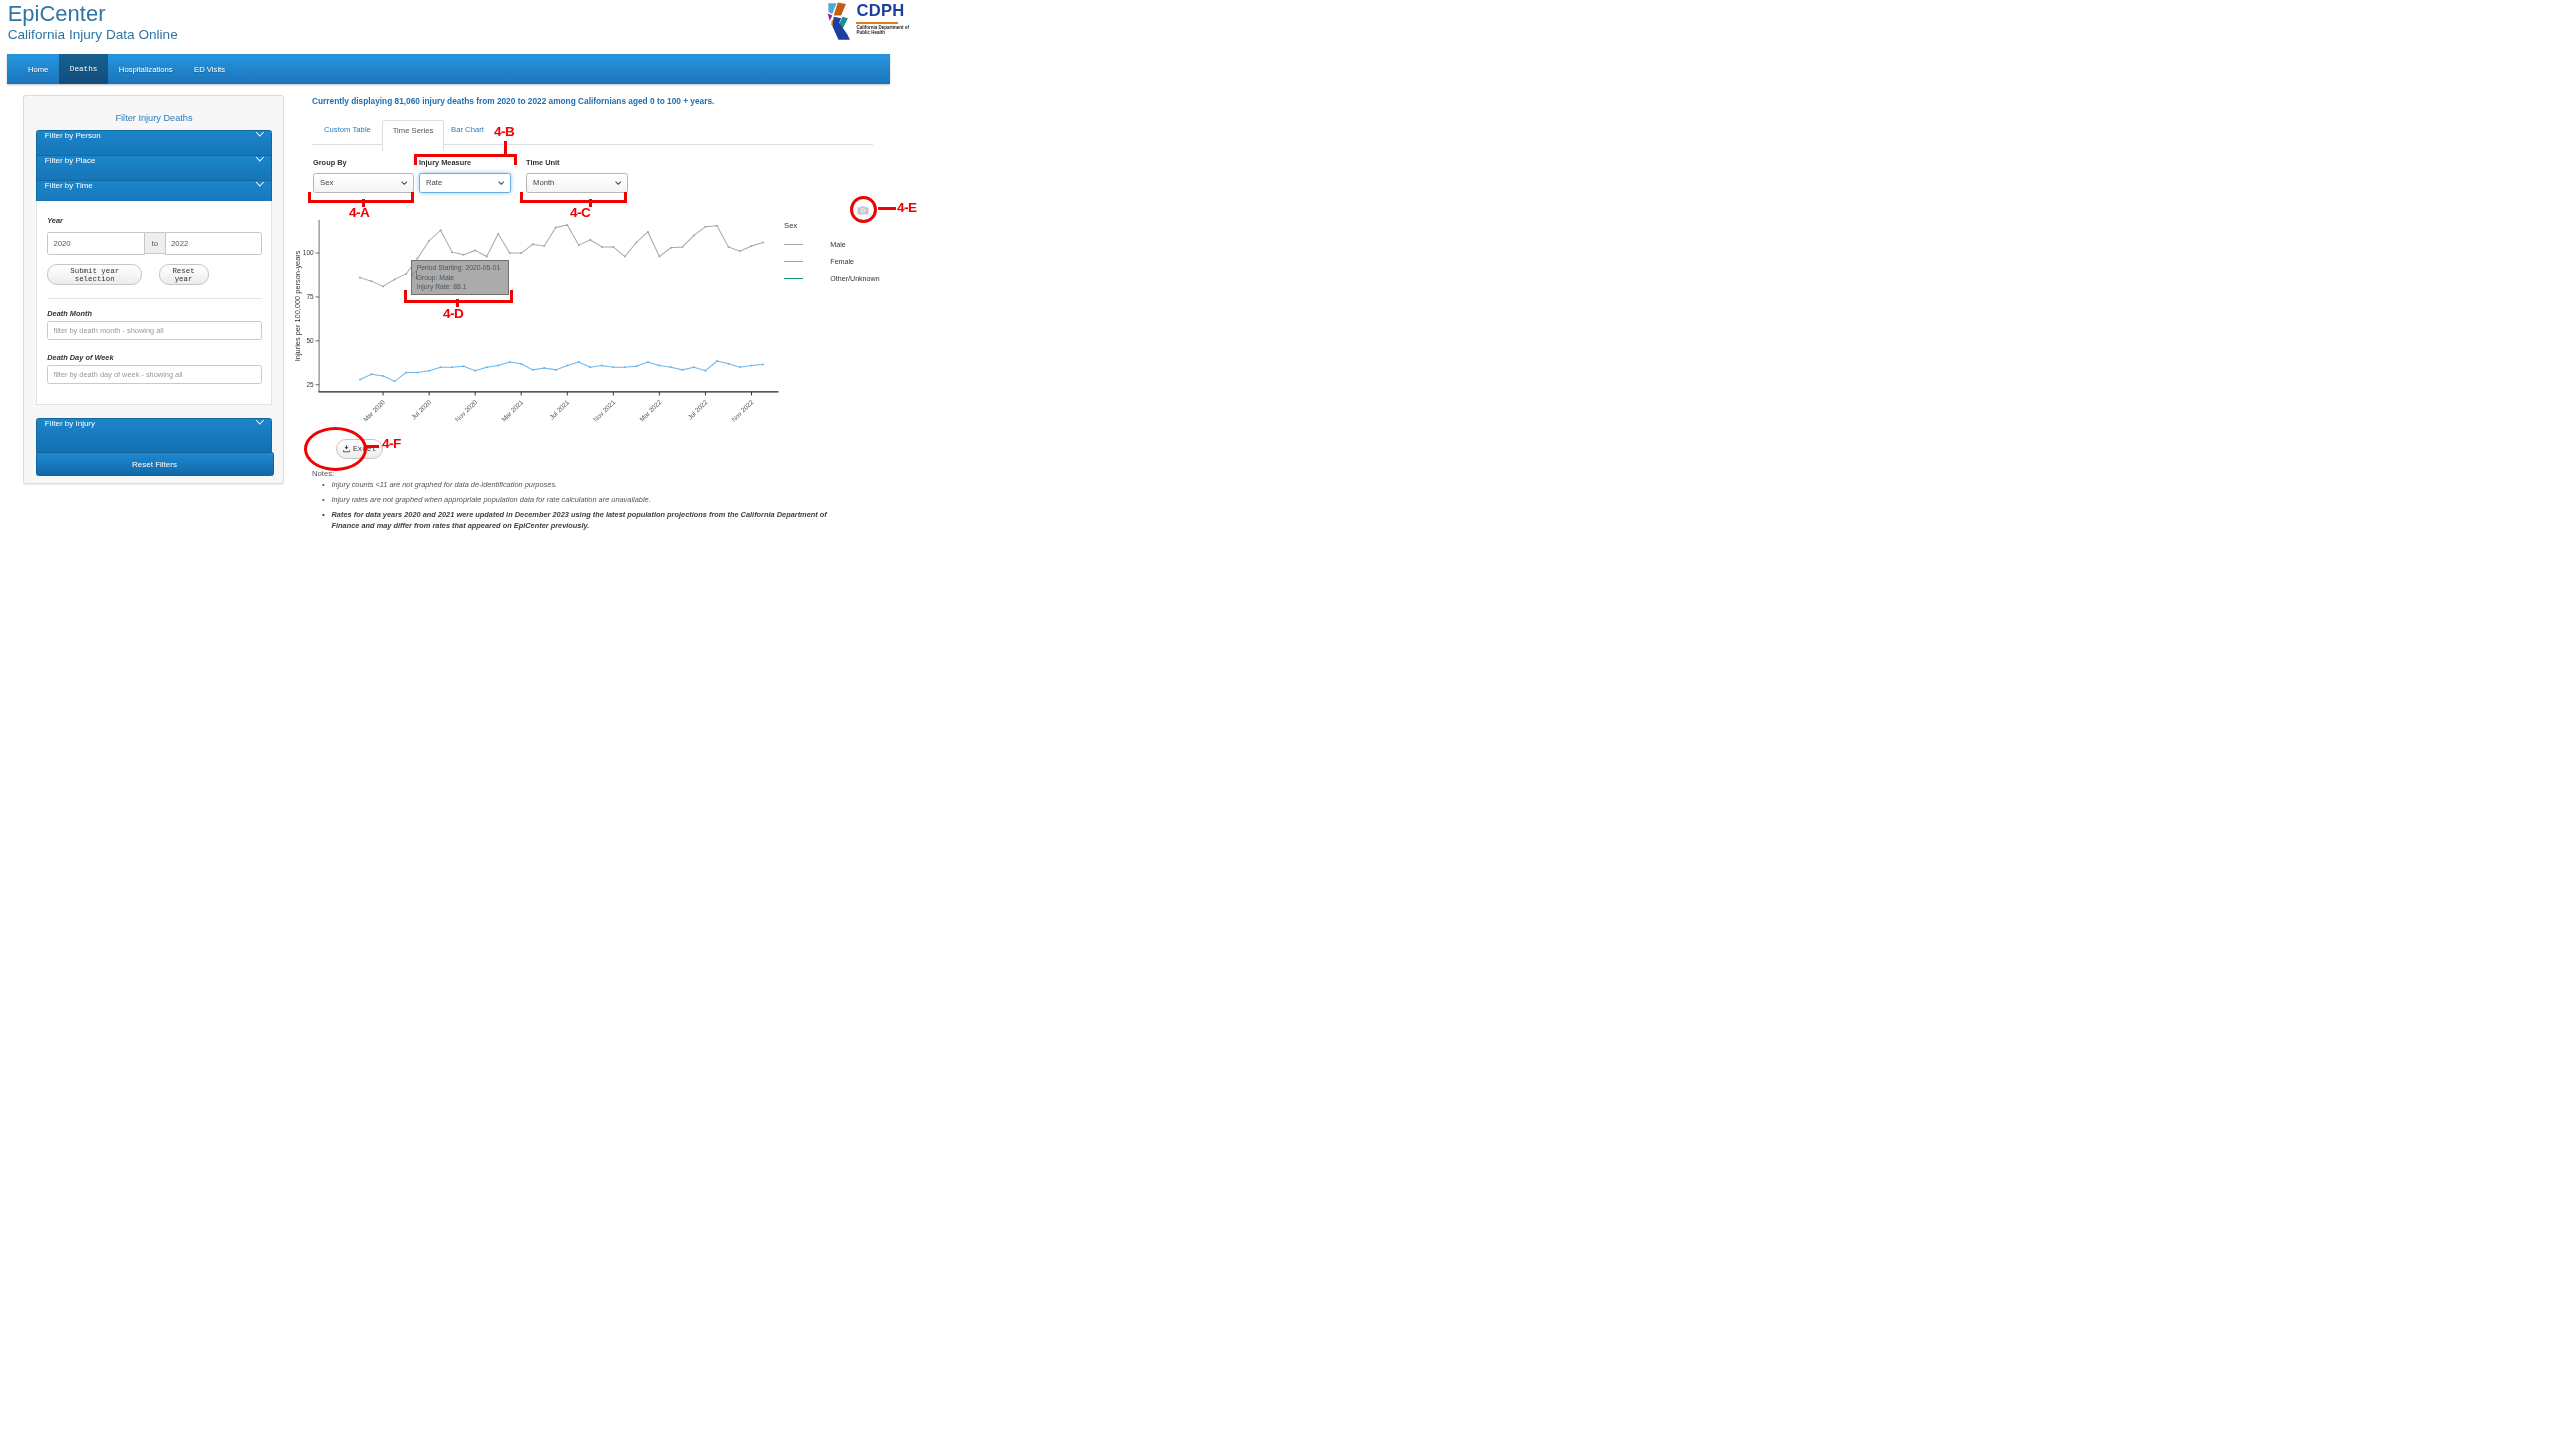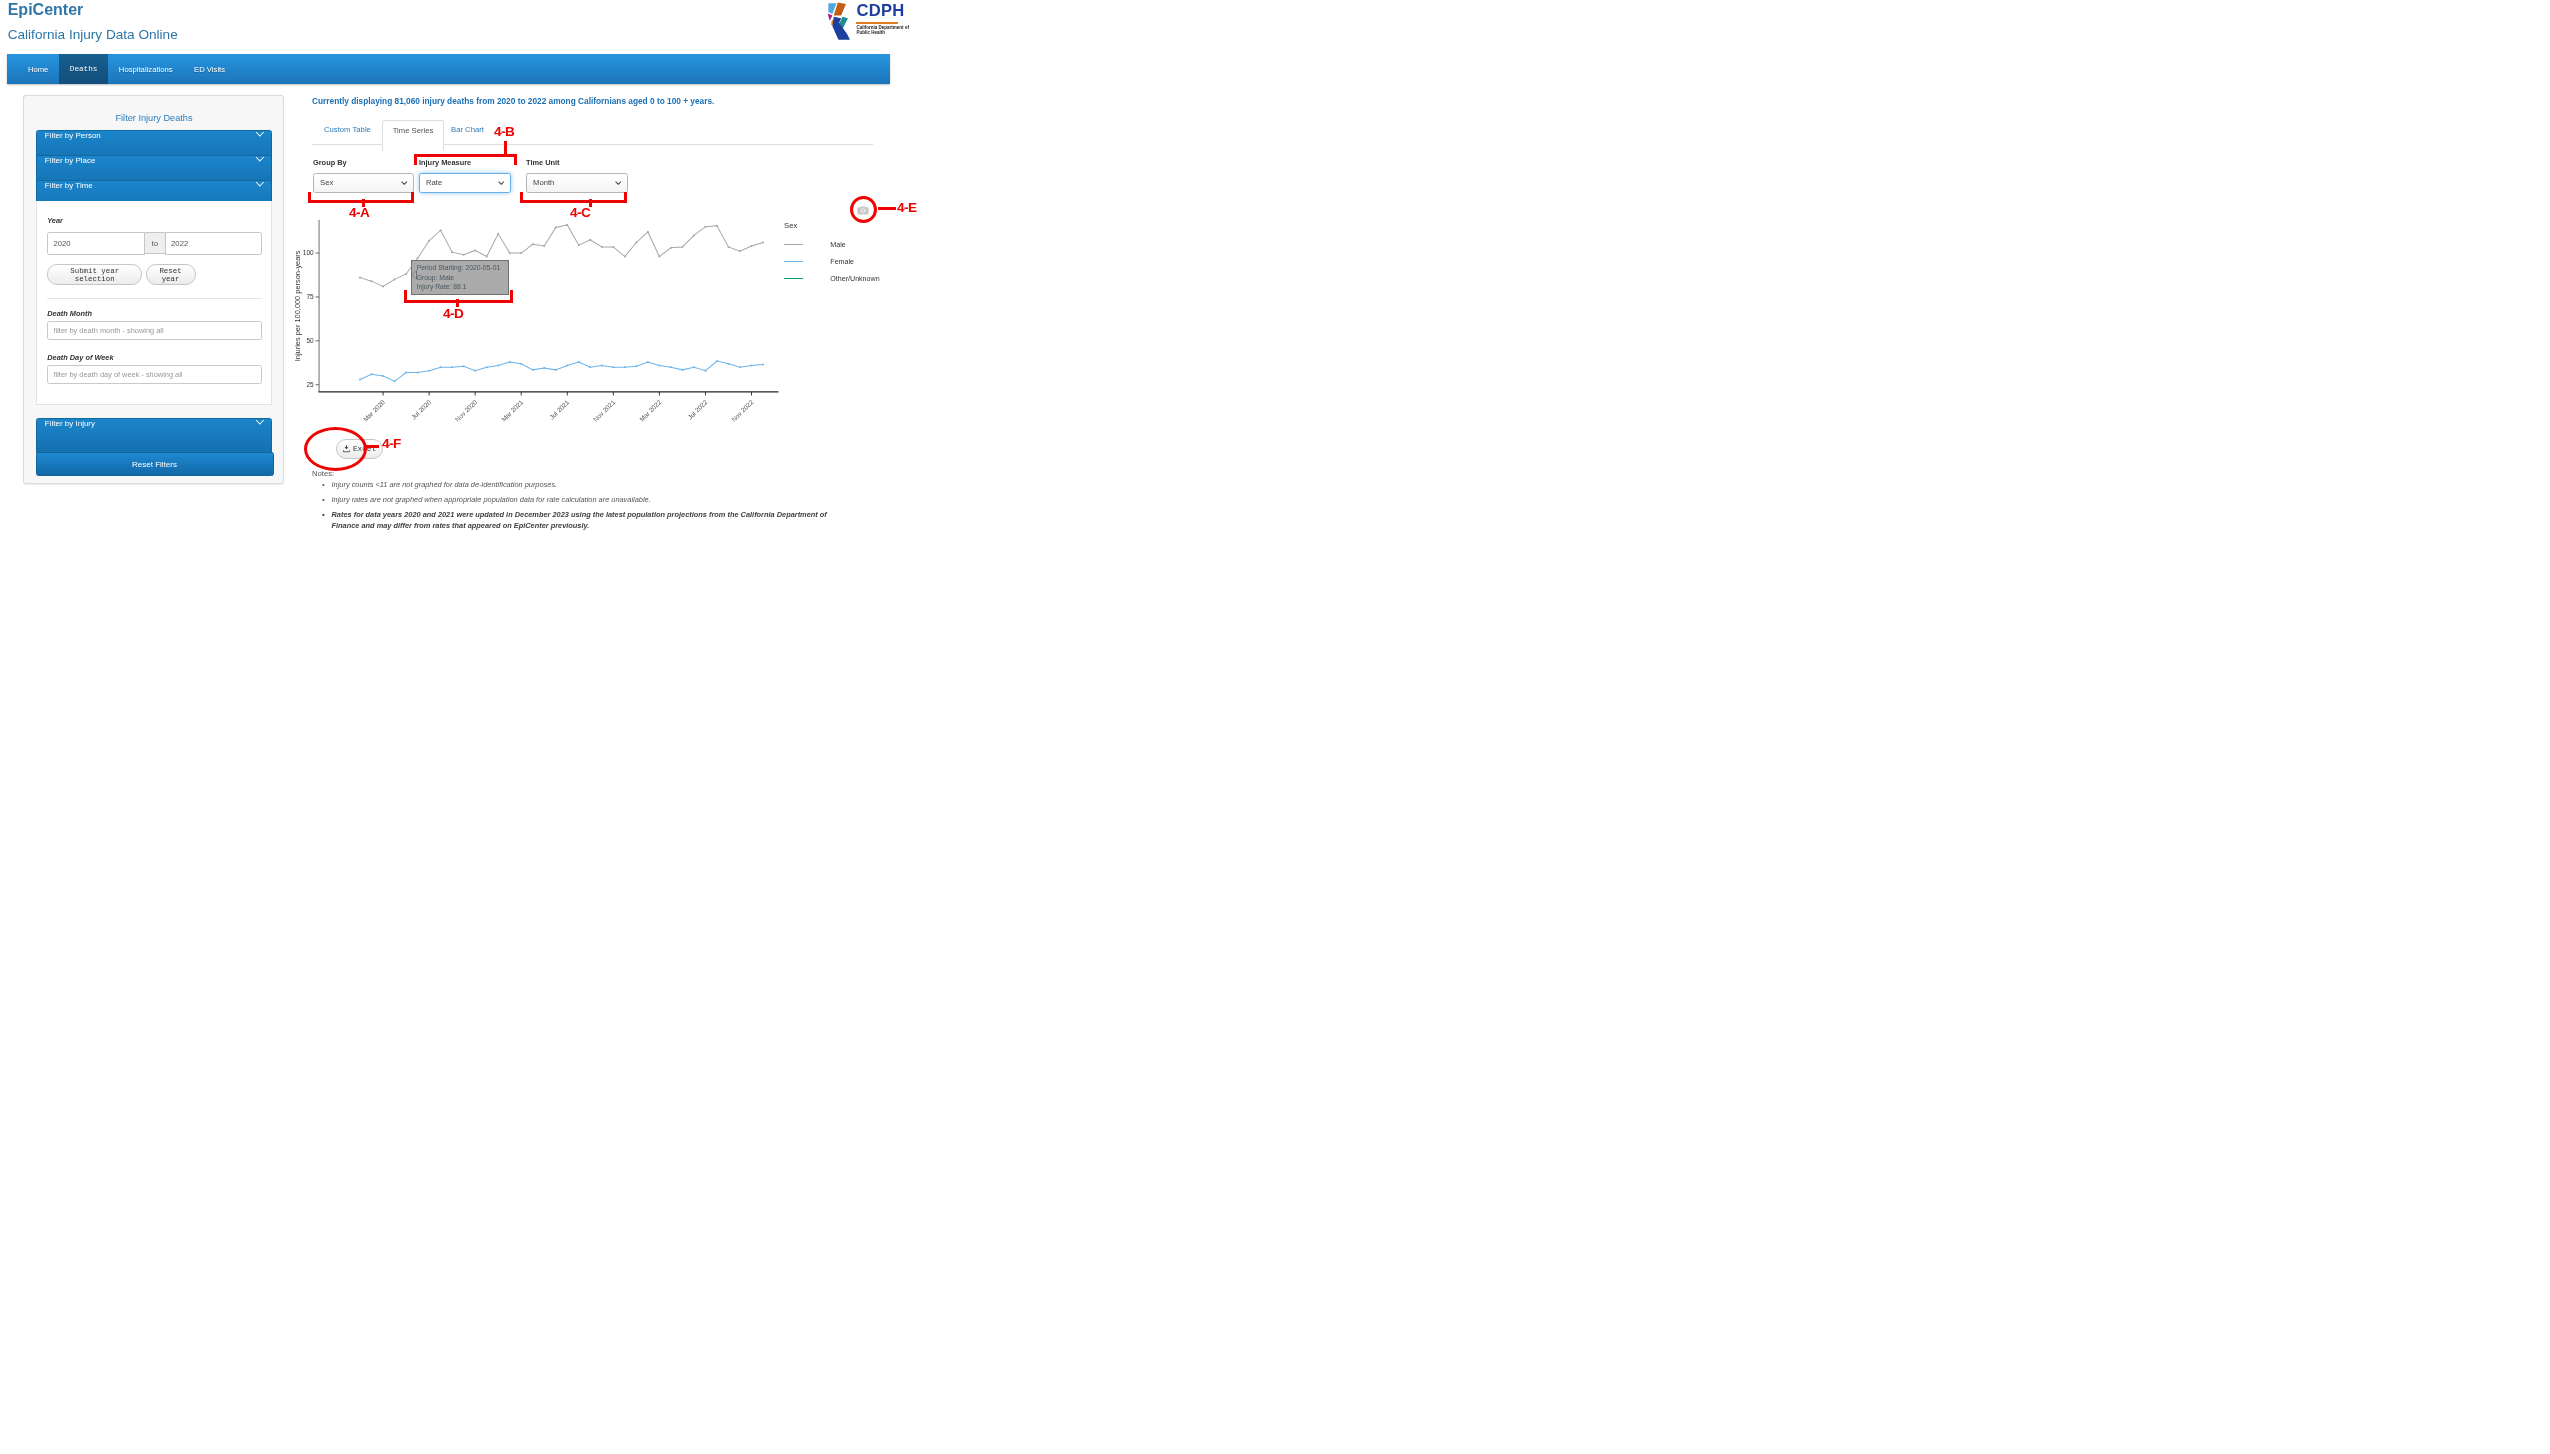--- a/index.html
+++ b/index.html
@@ -1,21 +1,21 @@
 <!DOCTYPE html>
 <html style="font-size:9.5px"><head>
 <meta charset="utf-8">
 <style>
   html,body{margin:0;padding:0;background:#fff;}
   #page{position:relative;width:930px;height:530px;background:#fff;overflow:hidden;
         font-family:"Liberation Sans","DejaVu Sans",sans-serif;}
   .abs{position:absolute;}
 
   
-  .app-title{left:7.7px;top:0.6px;font-size:16px;font-weight:bold;color:#2f76a6;}
+  .app-title{left:7.7px;top:0.6px;font-size:22px;font-weight:normal;color:#2f76a6;}
   .app-subtitle{left:7.7px;top:27px;font-size:13.6px;color:#2f76a6;}
   .logo{left:827px;top:2.4px;display:flex;align-items:flex-start;}
   .logo-right{margin-left:2.4px;}
   .logo-cdph{font-size:16.6px;font-weight:bold;color:#1c3e9e;letter-spacing:0.3px;line-height:18px;}
   .logo-rule{width:42px;height:1.8px;background:#e07b1f;margin:1.8px 0 1.2px 0;}
   .logo-tag{font-size:4.5px;font-weight:bold;color:#1d1d1d;line-height:5.3px;}
 
   
   .nav{left:6.5px;top:54px;width:883px;height:30px;
        background:linear-gradient(180deg,#2796df 0%,#1b74ba 100%);
@@ -154,21 +154,21 @@
     </div>
 
     <div class="abs sb-card">
       <div class="abs sb-label" style="left:10.7px;top:15.4px">Year</div>
       <div class="abs ig">
         <input value="2020" style="">
         <div class="ig-add">to</div>
         <input value="2022" style="">
       </div>
       <button class="abs btn" style="left:10.7px;top:63px;width:95px;height:21.4px">Submit year selection</button>
-      <button class="abs btn" style="left:109px;top:63px;width:50px;height:21.4px">Reset year</button>
+      <button class="abs btn" style="left:122px;top:63px;width:50px;height:21.4px">Reset year</button>
       <div class="abs sb-divider"></div>
 
       <div class="abs sb-label" style="left:10.7px;top:108px">Death Month</div>
       <input class="abs sb-input" style="left: 10.7px; top: 120px;" placeholder="filter by death month - showing all">
 
       <div class="abs sb-label" style="left:10.7px;top:152px">Death Day of Week</div>
       <input class="abs sb-input" style="left: 10.7px; top: 164px;" placeholder="filter by death day of week - showing all">
     </div>
 
     <div class="abs sb-bar" style="top:322px">

